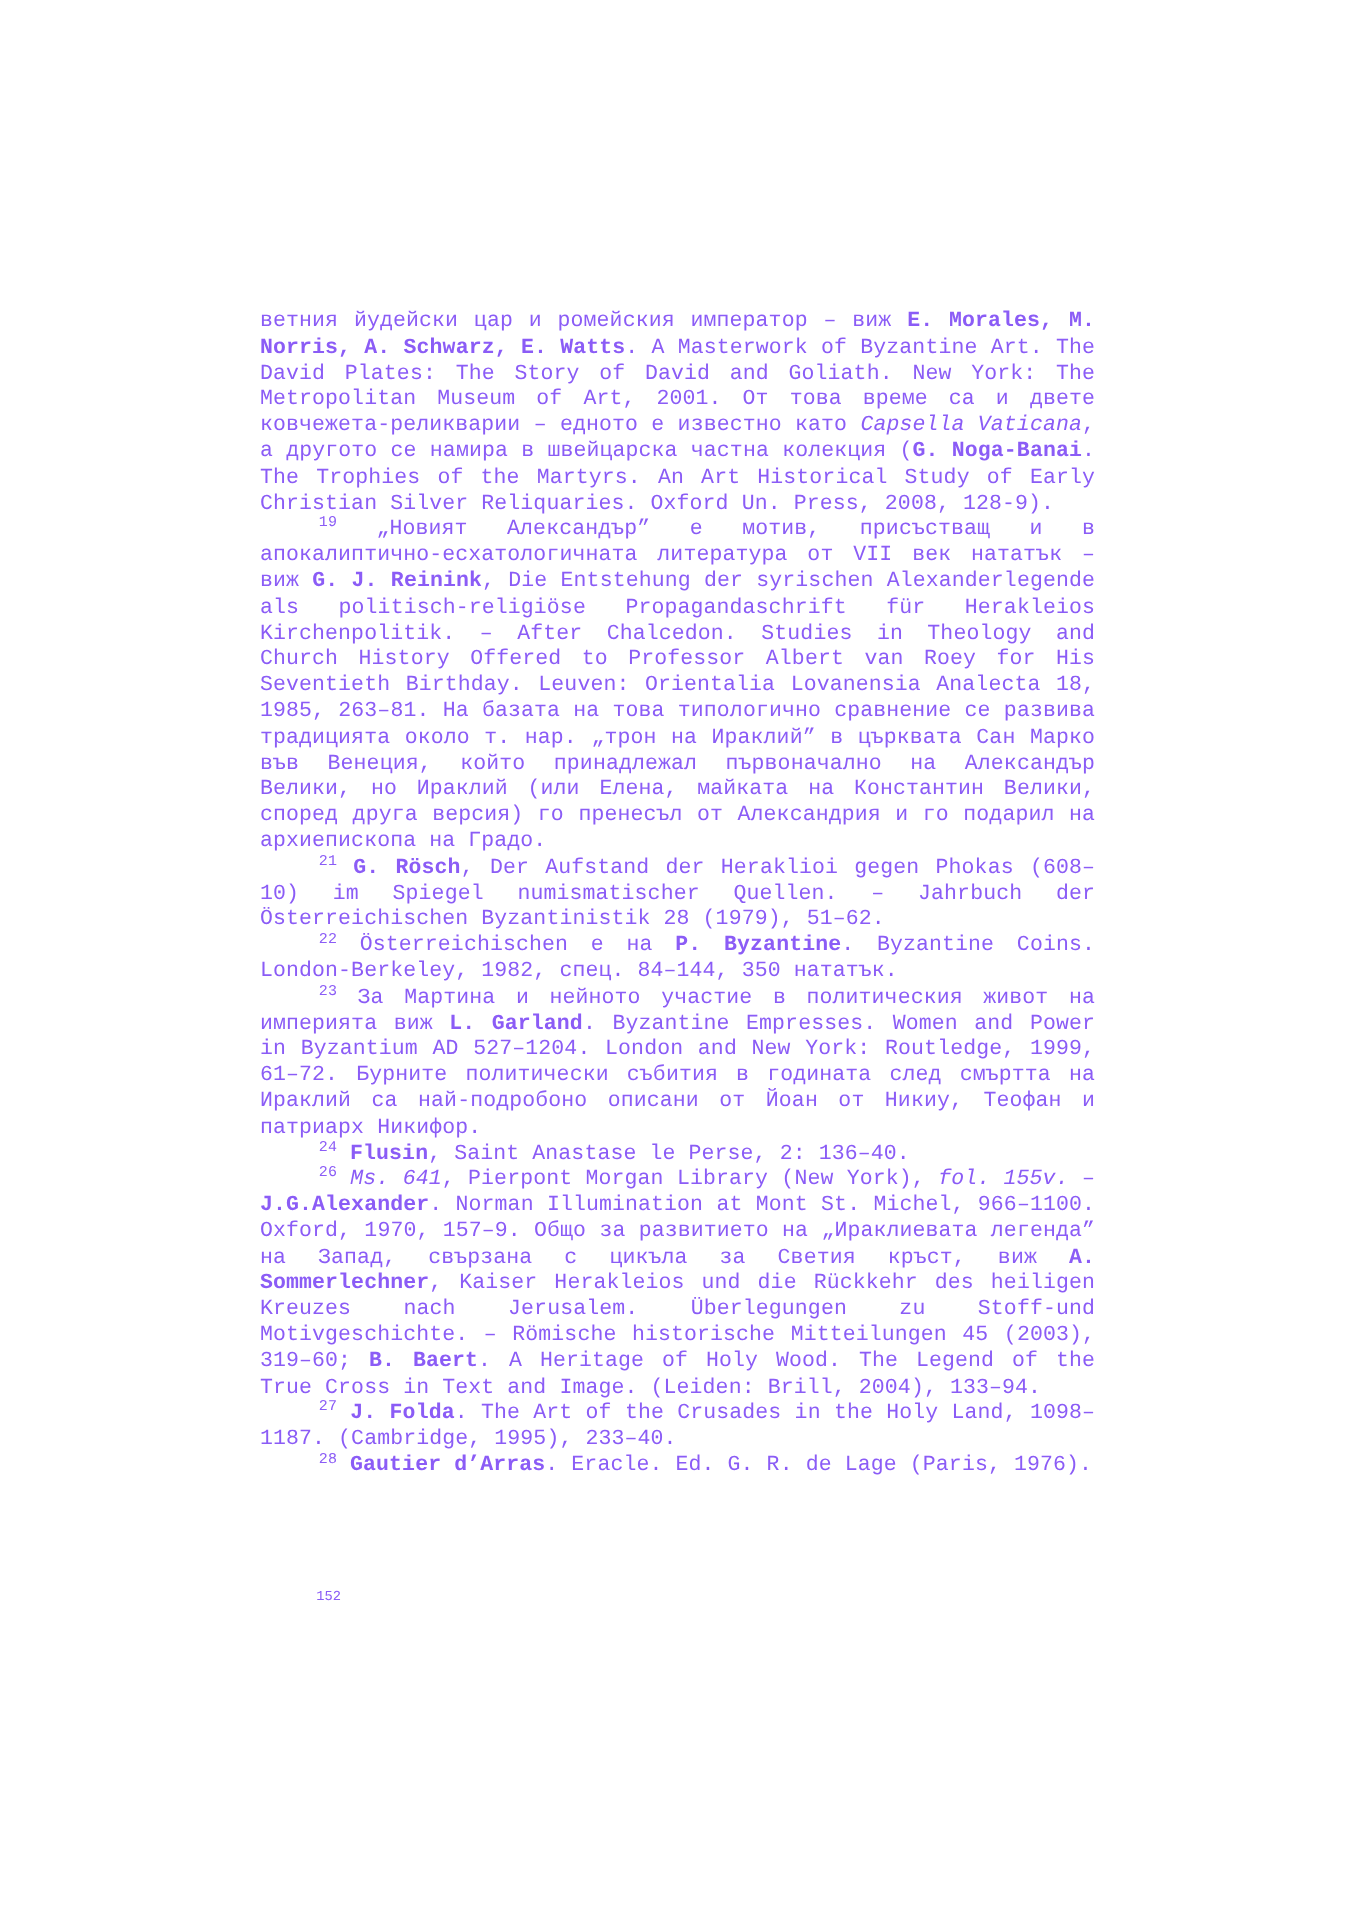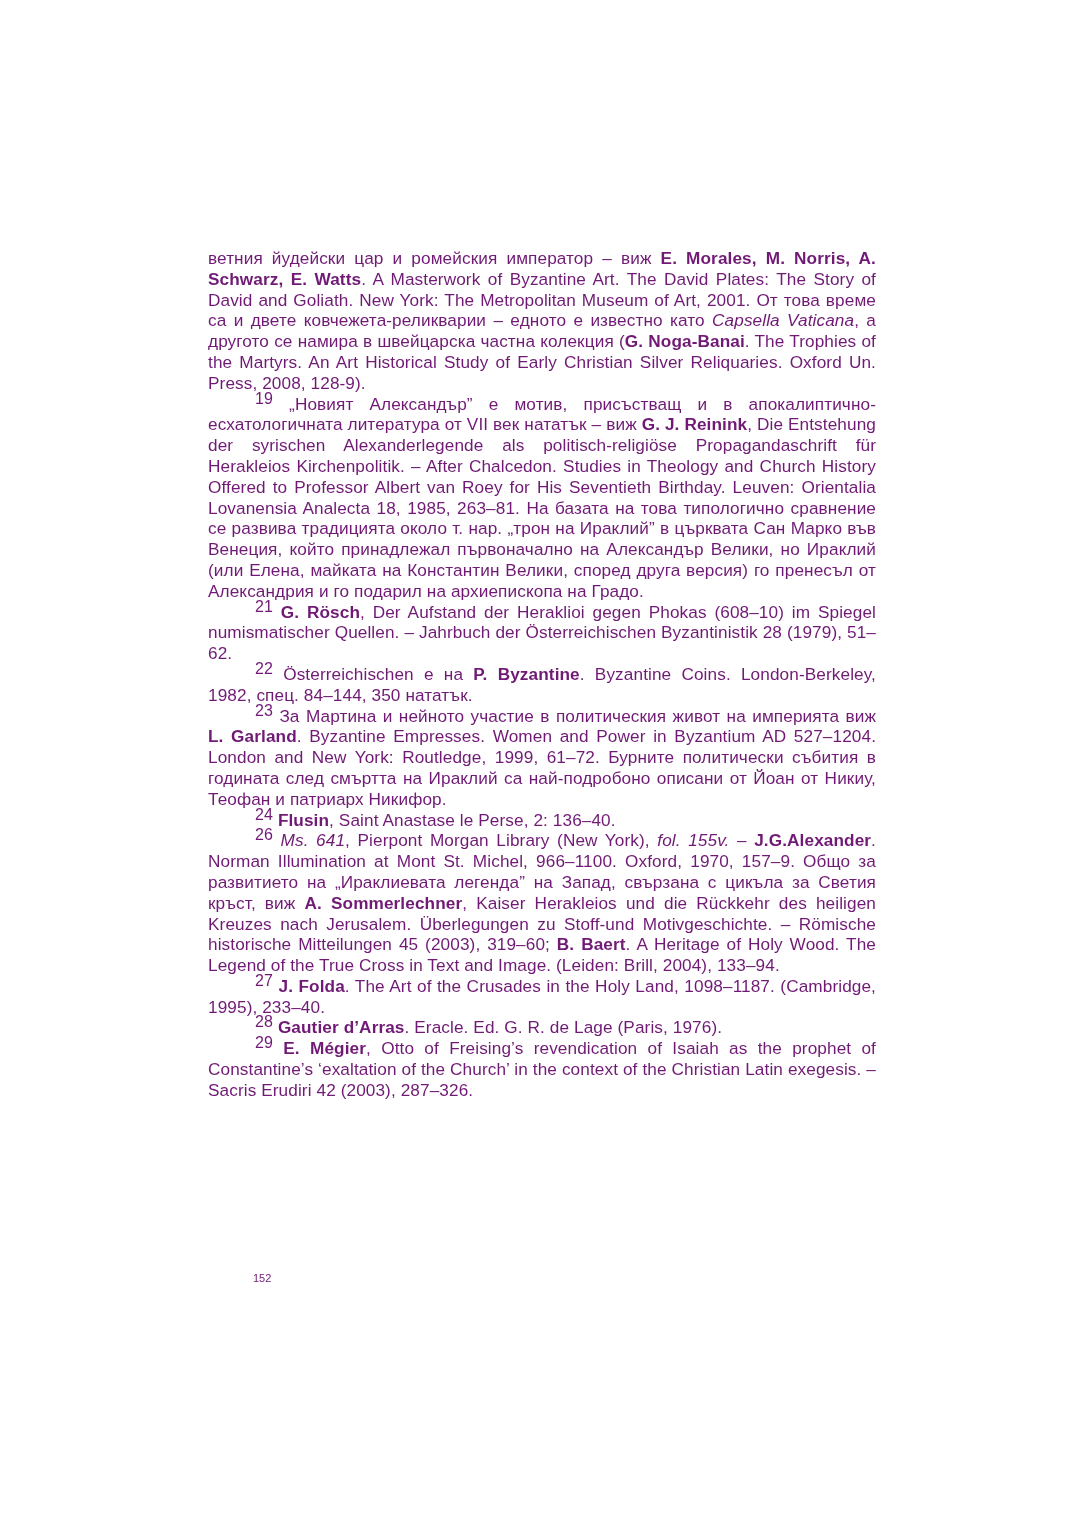--- a/index.html
+++ b/index.html
@@ -5,22 +5,22 @@
   html, body {
     margin: 0;
     padding: 0;
     background: #ffffff;
   }
   .page {
     position: relative;
     width: 1080px;
     height: 1492px;
     background: #ffffff;
-    font-family: Liberation Sans, sans-serif;
-    color: #701a75;
+    font-family: Liberation Mono, monospace;
+    color: #8b5cf6;
     overflow: hidden;
   }
   .text-block {
     position: absolute;
     left: 208px;
     top: 248px;
     width: 668px;
     text-align: justify;
     font-size: 17.2px;
     line-height: 20.8px;
@@ -29,21 +29,21 @@
   .para {
     margin: 0;
     padding: 0;
   }
   .para.indent {
     text-indent: 47px;
   }
   .run.b { font-weight: bold; }
   .run.i { font-style: italic; }
   .run.sup {
-    font-size: 16px;
+    font-size: 12px;
     vertical-align: 6px;
     line-height: 0;
   }
   .page-number {
     position: absolute;
     left: 253px;
     top: 1268px;
     font-size: 11px;
     line-height: 20.8px;
   }
@@ -55,16 +55,15 @@
   <div class="text-block">
       <p class="para"><span class="run">ветния йудейски цар и ромейския император – виж </span><span class="run b">E. Morales, M. Norris, A. Schwarz, E. Watts</span><span class="run">. A Masterwork of Byzantine Art. The David Plates: The Story of David and Goliath. New York: The Metropolitan Museum of Art, 2001. От това време са и двете ковчежета-реликварии – едното е известно като </span><span class="run i">Capsella Vaticana</span><span class="run">, а другото се намира в швейцарска частна колекция (</span><span class="run b">G. Noga-Banai</span><span class="run">. The Trophies of the Martyrs. An Art Historical Study of Early Christian Silver Reliquaries. Oxford Un. Press, 2008, 128-9).</span></p>
       <p class="para indent"><span class="run sup">19</span><span class="run"> „Новият Александър” е мотив, присъстващ и в апокалиптично-есхатологичната литература от VII век нататък – виж </span><span class="run b">G. J. Reinink</span><span class="run">, Die Entstehung der syrischen Alexanderlegende als politisch-religiöse Propagandaschrift für Herakleios Kirchenpolitik. – After Chalcedon. Studies in Theology and Church History Offered to Professor Albert van Roey for His Seventieth Birthday. Leuven: Orientalia Lovanensia Analecta 18, 1985, 263–81. На базата на това типологично сравнение се развива традицията около т. нар. „трон на Ираклий” в църквата Сан Марко във Венеция, който принадлежал първоначално на Александър Велики, но Ираклий (или Елена, майката на Константин Велики, според друга версия) го пренесъл от Александрия и го подарил на архиепископа на Градо.</span></p>
       <p class="para indent"><span class="run sup">21</span><span class="run"> </span><span class="run b">G. Rösch</span><span class="run">, Der Aufstand der Heraklioi gegen Phokas (608–10) im Spiegel numismatischer Quellen. – Jahrbuch der Österreichischen Byzantinistik 28 (1979), 51–62.</span></p>
       <p class="para indent"><span class="run sup">22</span><span class="run"> Österreichischen е на </span><span class="run b">P. Byzantine</span><span class="run">. Byzantine Coins. London-Berkeley, 1982, спец. 84–144, 350 нататък.</span></p>
       <p class="para indent"><span class="run sup">23</span><span class="run"> За Мартина и нейното участие в политическия живот на империята виж </span><span class="run b">L. Garland</span><span class="run">. Byzantine Empresses. Women and Power in Byzantium AD 527–1204. London and New York: Routledge, 1999, 61–72. Бурните политически събития в годината след смъртта на Ираклий са най-подробоно описани от Йоан от Никиу, Теофан и патриарх Никифор.</span></p>
       <p class="para indent"><span class="run sup">24</span><span class="run"> </span><span class="run b">Flusin</span><span class="run">, Saint Anastase le Perse, 2: 136–40.</span></p>
       <p class="para indent"><span class="run sup">26</span><span class="run"> </span><span class="run i">Ms. 641</span><span class="run">, Pierpont Morgan Library (New York), </span><span class="run i">fol. 155v.</span><span class="run"> – </span><span class="run b">J.G.Alexander</span><span class="run">. Norman Illumination at Mont St. Michel, 966–1100. Oxford, 1970, 157–9. Общо за развитието на „Ираклиевата легенда” на Запад, свързана с цикъла за Светия кръст, виж </span><span class="run b">A. Sommerlechner</span><span class="run">, Kaiser Herakleios und die Rückkehr des heiligen Kreuzes nach Jerusalem. Überlegungen zu Stoff-und Motivgeschichte. – Römische historische Mitteilungen 45 (2003), 319–60; </span><span class="run b">B. Baert</span><span class="run">. A Heritage of Holy Wood. The Legend of the True Cross in Text and Image. (Leiden: Brill, 2004), 133–94.</span></p>
       <p class="para indent"><span class="run sup">27</span><span class="run"> </span><span class="run b">J. Folda</span><span class="run">. The Art of the Crusades in the Holy Land, 1098–1187. (Cambridge, 1995), 233–40.</span></p>
       <p class="para indent"><span class="run sup">28</span><span class="run"> </span><span class="run b">Gautier d’Arras</span><span class="run">. Eracle. Ed. G. R. de Lage (Paris, 1976).</span></p>
-      <p class="para indent"><span class="run sup">29</span><span class="run"> </span><span class="run b">E. Mégier</span><span class="run">, Otto of Freising’s revendication of Isaiah as the prophet of Constantine’s ‘exaltation of the Church’ in the context of the Christian Latin exegesis. – Sacris Erudiri 42 (2003), 287–326.</span></p>
     </div>
   <div class="page-number">152</div>
 </div>
 
 </body></html>

